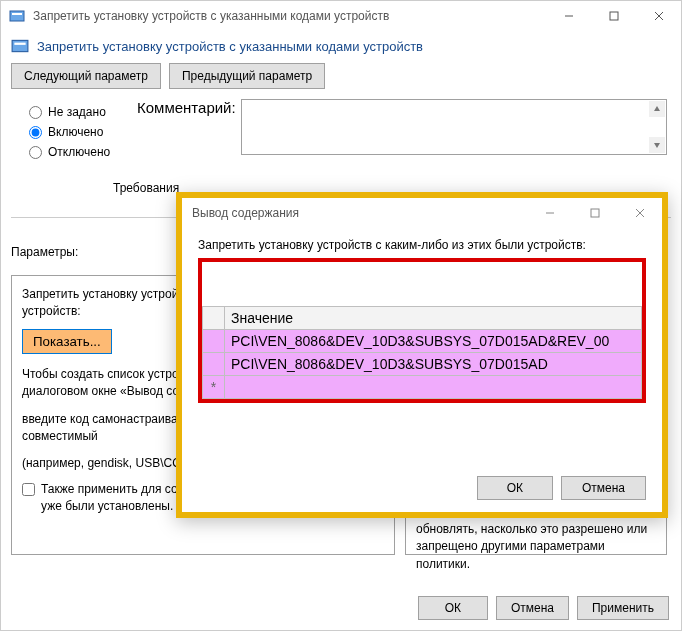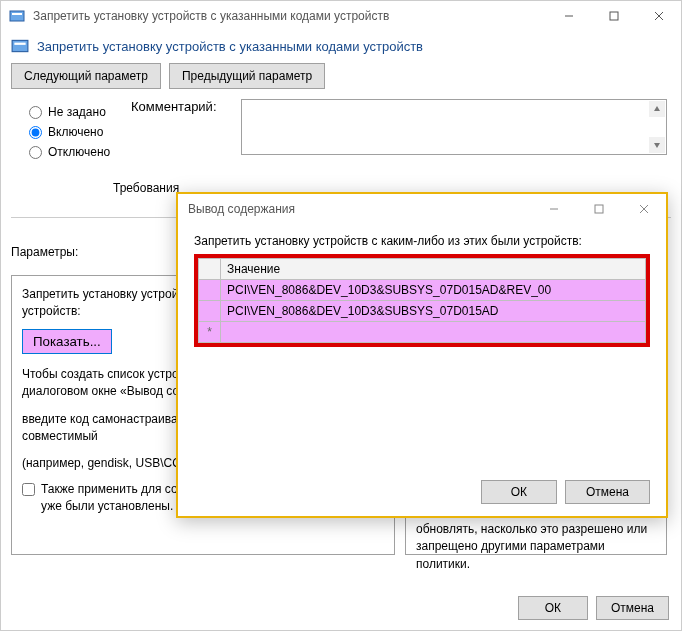--- a/index.html
+++ b/index.html
@@ -63,21 +63,21 @@
     position: relative;
     padding: 0 10px;
   }
   .radio-col {
     position: absolute;
     left: 28px; top: 0;
     width: 110px;
   }
   .radio-item { display: flex; align-items: center; margin: 6px 0; }
   .radio-item input { margin: 0 6px 0 0; }
-  .label-col { position: absolute; left: 130px; top: 0; font-size: 13px; }
+  .label-col { position: absolute; left: 136px; top: 0; font-size: 15px; }
   .comment-box {
     position: absolute; left: 240px; top: 0;
     width: 426px; height: 56px;
     border: 1px solid #a0a0a0;
     background: #fff;
   }
   .comment-box .scroll-up,
   .comment-box .scroll-dn {
     position: absolute; right: 1px; width: 16px; height: 16px;
     background: #f0f0f0; display:flex;align-items:center;justify-content:center;
@@ -95,56 +95,57 @@
     line-height: 1.45;
   }
   .gb-left {
     left: 10px; top: 176px; width: 384px; height: 280px;
   }
   .gb-right {
     left: 404px; top: 176px; width: 262px; height: 280px;
   }
   .show-btn {
     border: 1px solid #0078d7;
-    background: #f0abfc;
+    background: #fdba74;
     padding: 4px 10px;
     margin: 8px 0;
     display: inline-block;
   }
   .chk-row { display:flex; align-items:flex-start; margin-top:8px; }
   .chk-row input { margin: 2px 6px 0 0; }
   .footer {
     position: absolute;
     right: 12px; bottom: 10px;
     display: flex; gap: 8px;
   }
   .footer .btn { padding: 4px 14px; min-width: 70px; text-align: center; }
   
   .dialog {
     position: absolute;
     left: 176px; top: 192px;
     width: 492px; height: 326px;
     background: #fff;
-    border: 2px solid #eab308;
+    border: 6px solid #eab308;
     box-shadow: 0 4px 18px rgba(0,0,0,0.25);
   }
   .dialog .dlg-title {
     height: 30px; display:flex; align-items:center; padding:0 0 0 10px; color:#555;
   }
   .dialog .dlg-title .t { flex:1; }
   .dialog .dlg-body { padding: 6px 16px; }
   .dlg-instr { margin: 4px 0 6px 0; }
   .red-frame {
     border: 4px solid #d80000;
     padding: 0;
   }
   table.grid {
     width: 100%;
     border-collapse: collapse;
-    font-size: 12px;
+    font-size: 14px;
+    margin-top: 44px;
   }
   table.grid th, table.grid td {
     border: 1px solid #bfbfbf;
     padding: 3px 6px;
     text-align: left;
     background: #f0abfc;
     height: 20px;
   }
   table.grid th {
     background: #f3f3f3;
@@ -252,20 +253,21 @@
     </div>
 
     <div class="groupbox gb-right">
       <div style="margin-top:200px;">то новые устройства можно устанавливать, а существующие обновлять, насколько это разрешено или запрещено другими параметрами политики.</div>
     </div>
   </div>
 
   <div class="footer">
     <button class="btn">ОК</button>
     <button class="btn">Отмена</button>
+    <button class="btn">Применить</button>
   </div>
 </div>
 
 <div class="dialog">
   <div class="dlg-title">
     <span class="t">Вывод содержания</span>
     <div class="win-btns">
       <div class="win-btn">
           <svg viewBox="0 0 10 10">
             <line x1="1" y1="5" x2="9" y2="5" stroke="#888" stroke-width="1"></line>

